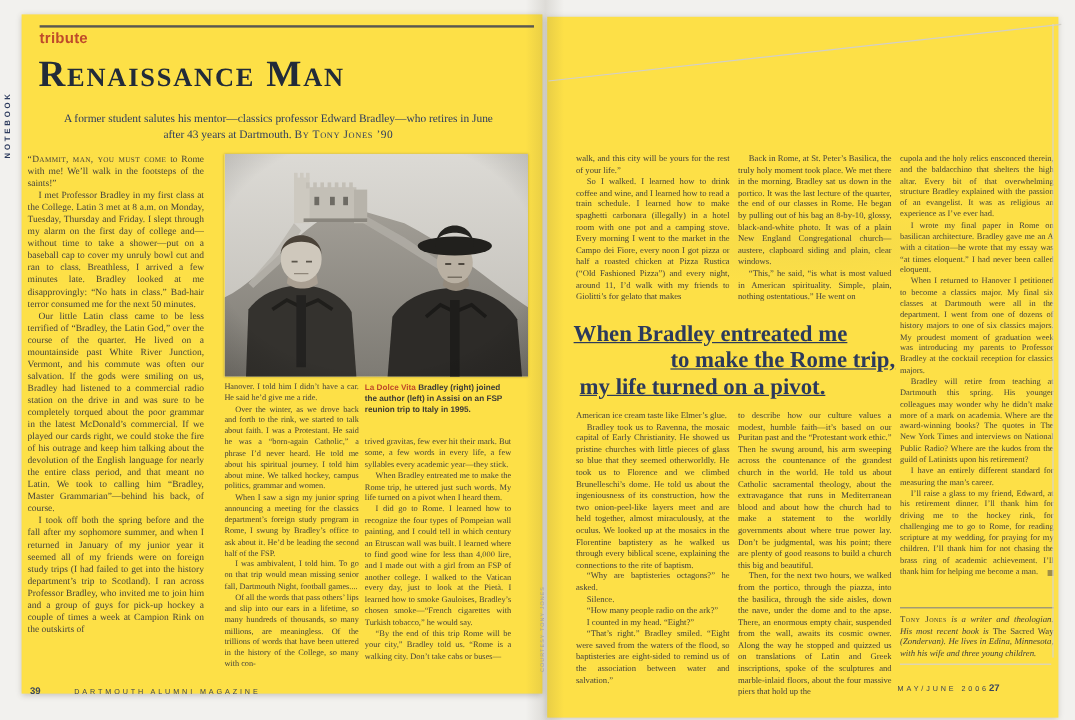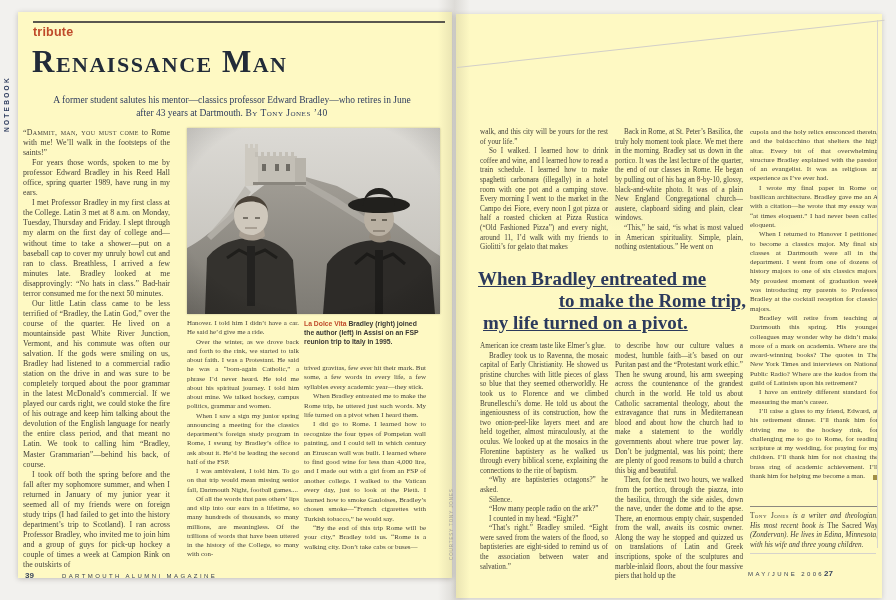--- a/index.html
+++ b/index.html
@@ -1,18 +1,18 @@
 <!DOCTYPE html>
 <html><head>
 <meta charset="utf-8">
 <style>
   html,body{margin:0;padding:0;background:#e9e7e3;}
   .canvas{position:relative;width:896px;height:600px;background:#f2f1ee;overflow:hidden;
           font-family:"Liberation Serif",serif;-webkit-font-smoothing:antialiased;}
-  .page{position:absolute;background:#fef9c3;}
+  .page{position:absolute;background:#fde047;}
   .page-left{left:18px;top:12px;width:434px;height:566px;box-shadow:0 1px 5px rgba(70,62,50,.28);}
   .page-right{left:456px;top:14px;width:426px;height:584px;box-shadow:0 1px 5px rgba(70,62,50,.22);}
   .gutter{position:absolute;left:438px;top:0;width:32px;height:600px;z-index:6;pointer-events:none;
           background:linear-gradient(to right,rgba(80,72,60,0) 0%,rgba(80,72,60,.13) 52%,rgba(80,72,60,0) 100%);}
   .edge-top{position:absolute;left:457px;top:67px;width:430px;height:1px;background:#d2cfc8;
             transform:rotate(-6.3deg);transform-origin:left center;z-index:7;}
   .edge-right{position:absolute;left:877px;top:20px;width:1px;height:528px;background:#d8d5ce;z-index:7;}
   .ghost{position:absolute;left:540px;top:170px;width:290px;height:70px;z-index:2;
          background:radial-gradient(ellipse at center,rgba(110,112,120,.055),rgba(110,112,120,0) 70%);}
 
@@ -86,26 +86,25 @@
 <div class="canvas">
 
   <div class="notebook">NOTEBOOK</div>
 
   <div class="page page-left">
     <div class="toprule"></div>
     <div class="section-label">tribute</div>
     <h1 class="title">Renaissance Man</h1>
     <div class="subtitle">
       <span>A former student salutes his mentor—classics professor Edward Bradley—who retires in June after 43 years at Dartmouth.</span>
-      <span class="byline">By Tony Jones ’40</span>
+      <span class="byline">By Tony Jones ’90</span>
     </div>
 
     <div class="col col-1">
       <p class="para noindent"><span class="opener-caps">“Dammit, man, you must come</span><span> to Rome with me! We’ll walk in the footsteps of the saints!”</span></p>
-    <p class="para">For years those words, spoken to me by professor Edward Bradley in his Reed Hall office, spring quarter 1989, have rung in my ears.</p>
         <p class="para">I met Professor Bradley in my first class at the College. Latin 3 met at 8 a.m. on Monday, Tuesday, Thursday and Friday. I slept through my alarm on the first day of college and—without time to take a shower—put on a baseball cap to cover my unruly bowl cut and ran to class. Breathless, I arrived a few minutes late. Bradley looked at me disapprovingly: “No hats in class.” Bad-hair terror consumed me for the next 50 minutes.</p>
         <p class="para">Our little Latin class came to be less terrified of “Bradley, the Latin God,” over the course of the quarter. He lived on a mountainside past White River Junction, Vermont, and his commute was often our salvation. If the gods were smiling on us, Bradley had listened to a commercial radio station on the drive in and was sure to be completely torqued about the poor grammar in the latest McDonald’s commercial. If we played our cards right, we could stoke the fire of his outrage and keep him talking about the devolution of the English language for nearly the entire class period, and that meant no Latin. We took to calling him “Bradley, Master Grammarian”—behind his back, of course.</p>
         <p class="para">I took off both the spring before and the fall after my sophomore summer, and when I returned in January of my junior year it seemed all of my friends were on foreign study trips (I had failed to get into the history department’s trip to Scotland). I ran across Professor Bradley, who invited me to join him and a group of guys for pick-up hockey a couple of times a week at Campion Rink on the outskirts of</p>
       </div>
 
     <div class="photo">
       <svg width="253" height="186" viewBox="0 0 253 186" xmlns="http://www.w3.org/2000/svg">
         <defs>
           <linearGradient id="sky" x1="0" y1="0" x2="0" y2="1">
             <stop offset="0" stop-color="#dcdad5"></stop>

